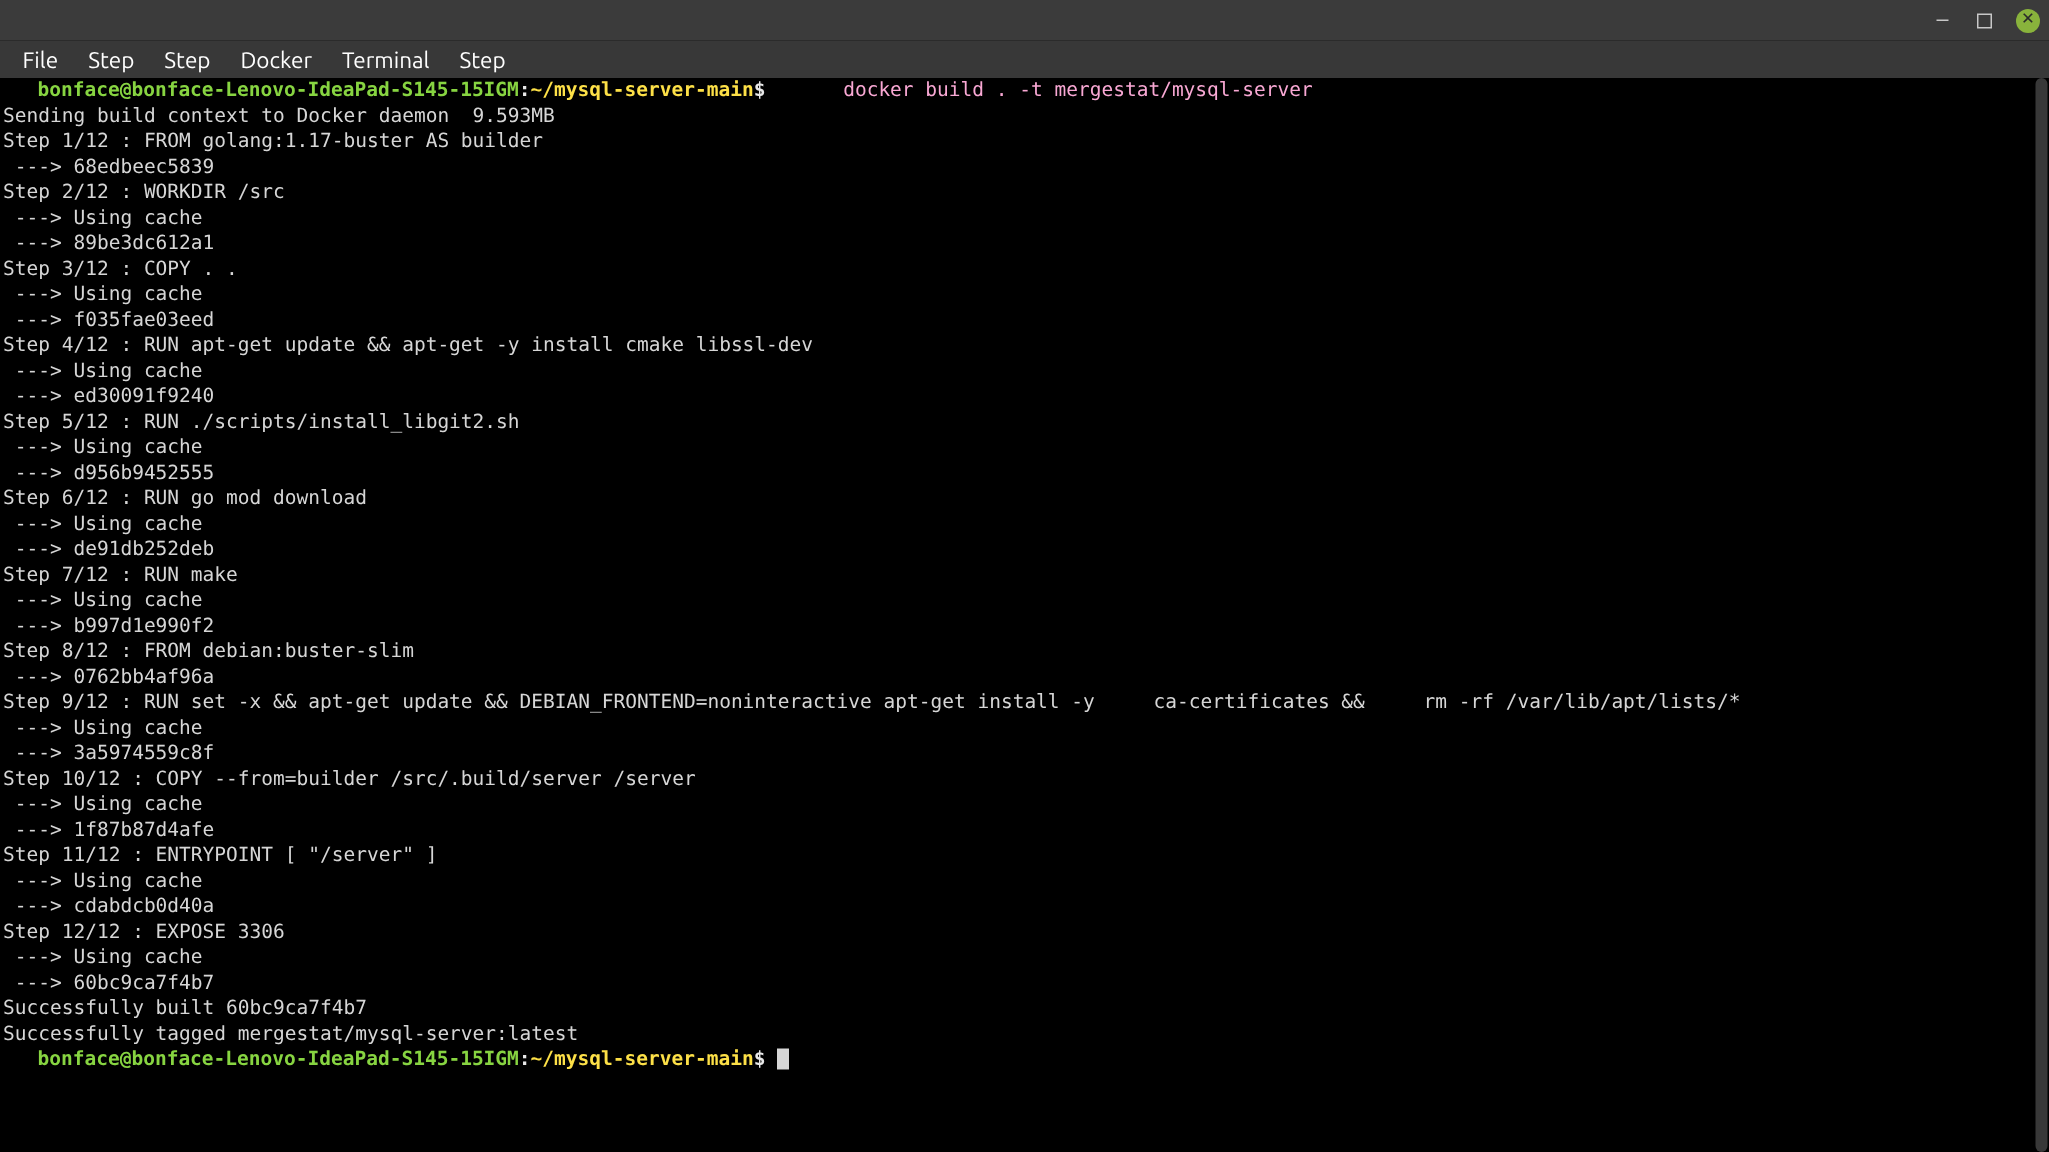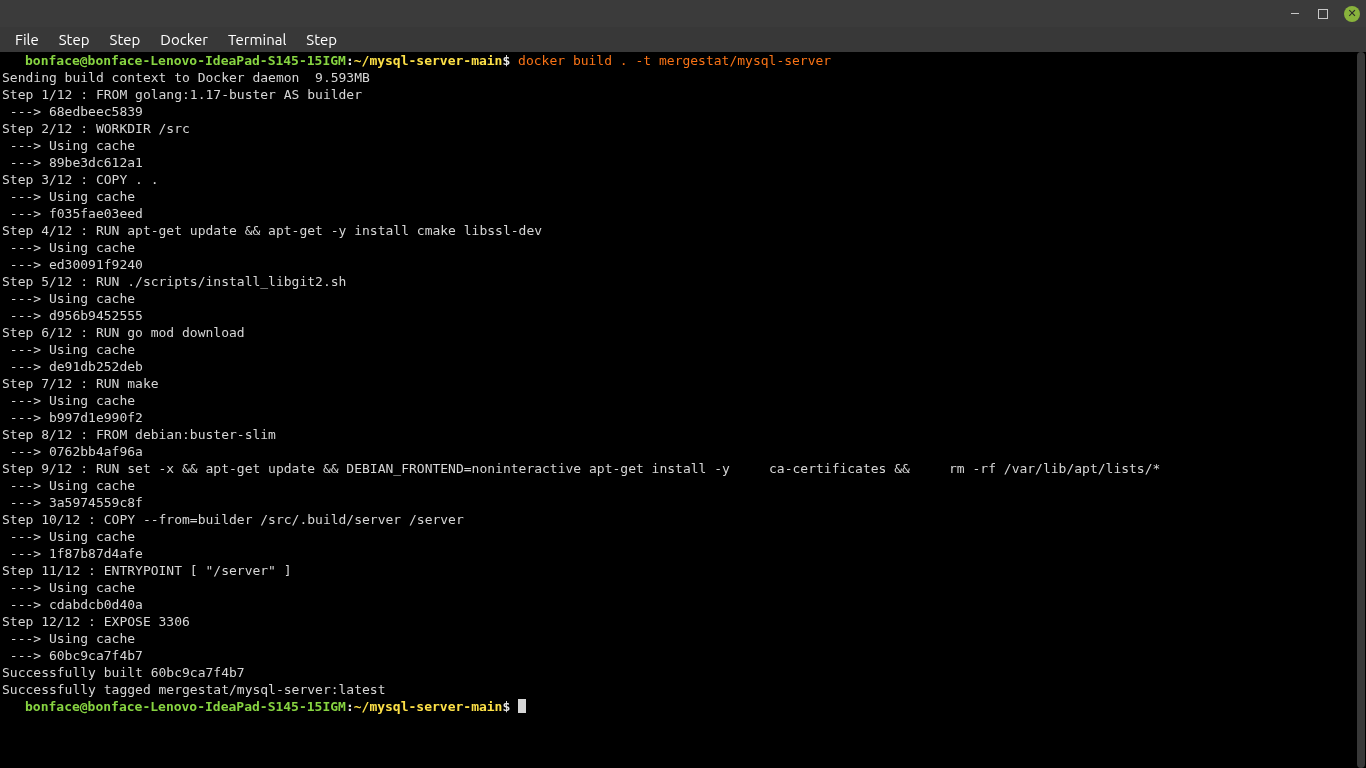--- a/index.html
+++ b/index.html
@@ -94,21 +94,21 @@
       padding: 0 2px;
       color: #d6d6d6;
       line-height: 17px;
       white-space: pre;
       letter-spacing: 0;
     }
     .line { white-space: pre; }
     .green { color: #87d441; font-weight: bold; margin-left: 23px; }
     .white { color: #e8e8e8; font-weight: bold; }
     .blue { color: #fde047; font-weight: bold; }
-    .cmd { color: #f97316; }
+    .cmd { color: #f9a8d4; margin-left: 44px; }
     .cursor {
       display: inline-block;
       width: 8px;
       height: 14px;
       background: #d6d6d6;
       vertical-align: text-bottom;
       margin-bottom: 1px;
     }
     .scrollbar {
       position: absolute;

